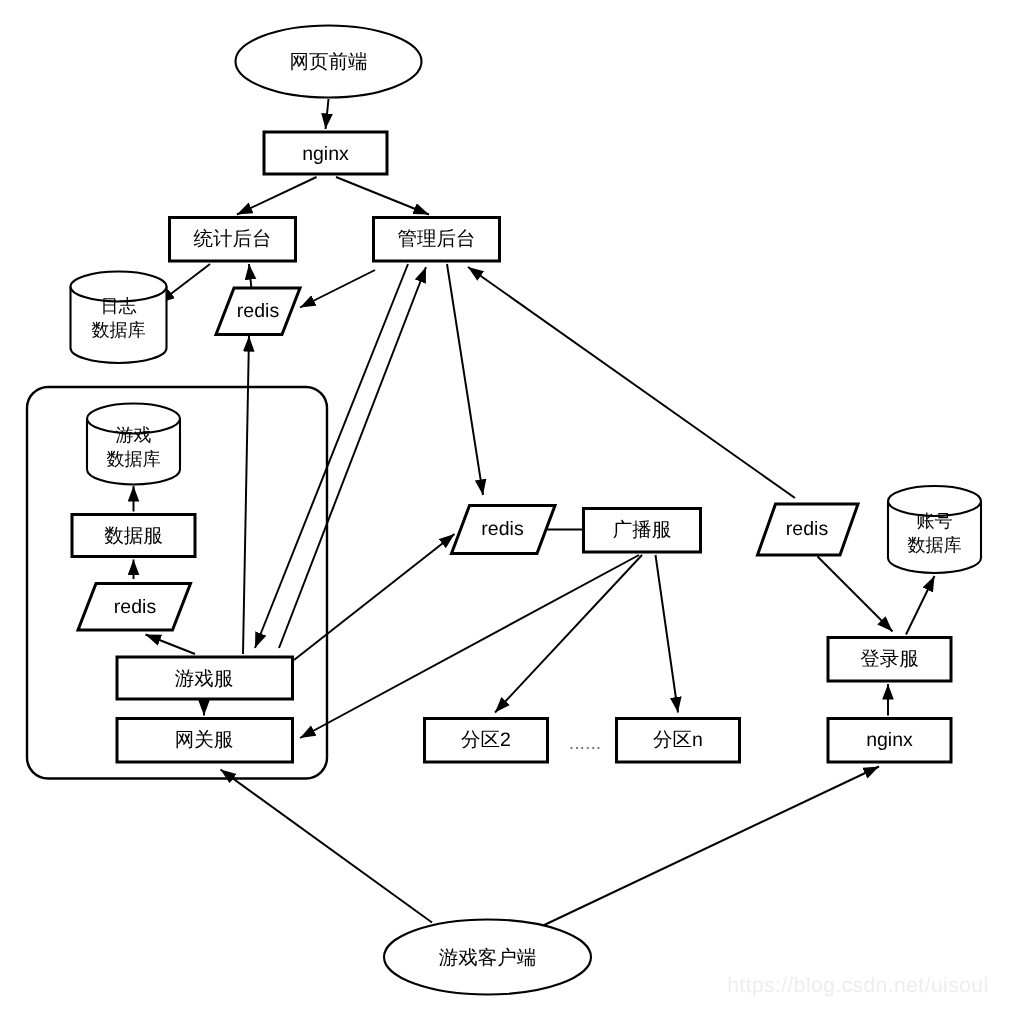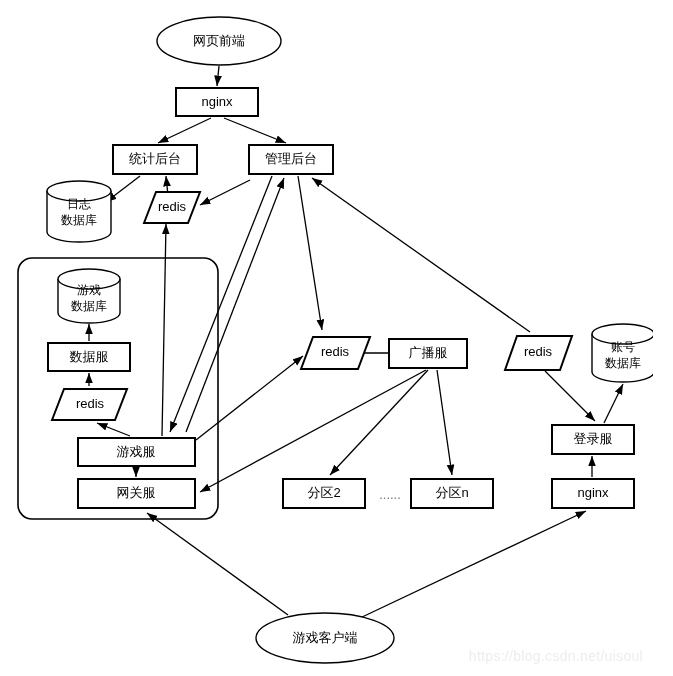--- a/index.html
+++ b/index.html
@@ -9,20 +9,21 @@
   }
   body {
     font-family: "Liberation Sans", sans-serif;
   }
   #canvas {
     position: relative;
     width: 653px;
     height: 676px;
     background: #ffffff;
     overflow: hidden;
+    padding-left: 16px;
   }
   svg#diagram {
     position: absolute;
     left: 0;
     top: 0;
     width: 673px;
     height: 676px;
   }
   .node-text {
     font-family: "Liberation Sans", sans-serif;

